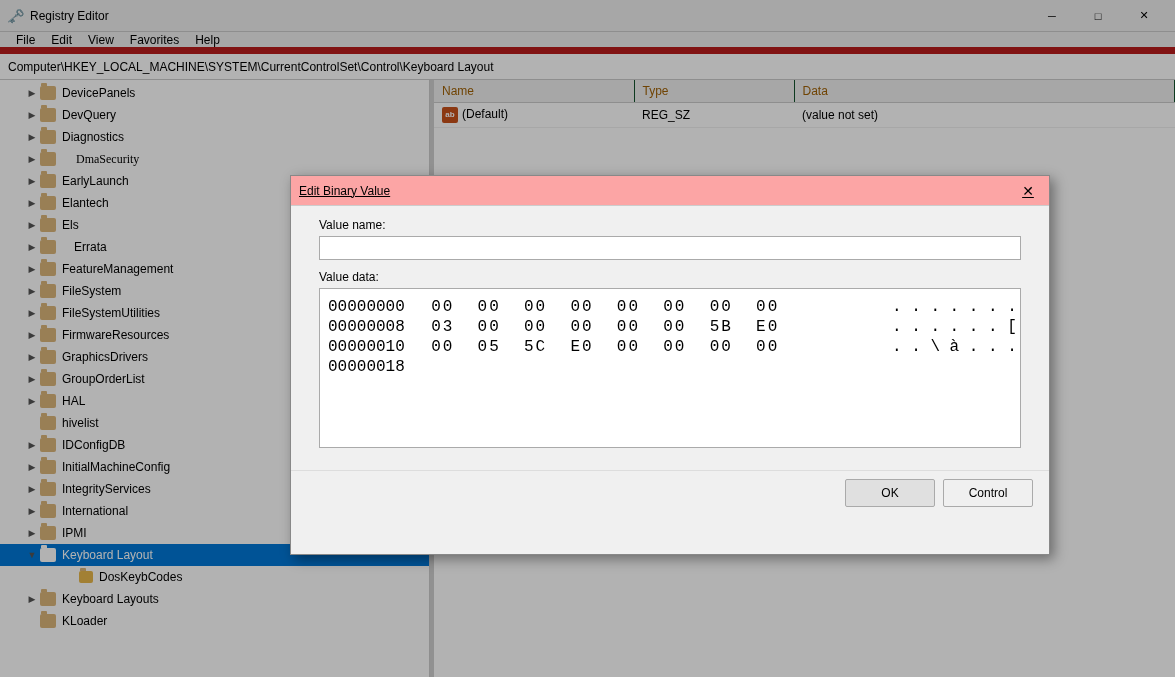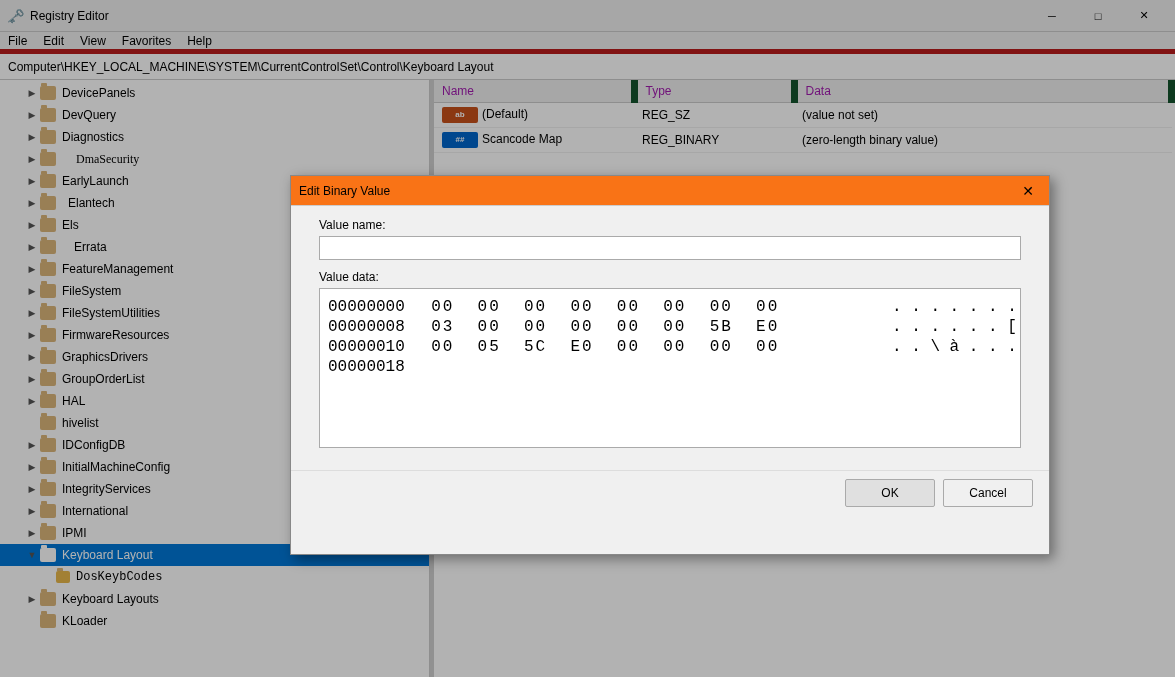--- a/index.html
+++ b/index.html
@@ -53,22 +53,22 @@
       font-size: 11px;
       color: #000;
     }
 
     
     .menu-bar {
       background: #f0f0f0;
       height: 22px;
       display: flex;
       align-items: center;
-      padding: 0 0;
-      border-bottom: 5px solid #b91c1c;
+      padding: 0 8px;
+      border-bottom: 7px solid #b91c1c;
     }
     .menu-item {
       padding: 2px 8px;
       cursor: pointer;
       font-size: 12px;
       color: #000;
       border-radius: 2px;
     }
 
     
@@ -164,55 +164,55 @@
       background: #fde68a;
       border-radius: 1px 1px 0 0;
     }
     .folder-small {
       width: 14px;
       height: 12px;
     }
 
     
     .indent-1 { padding-left: 24px; }
-    .indent-2 { padding-left: 40px; font-family: Liberation Mono, monospace; }
+    .indent-2 { padding-left: 63px; }
 
     
     .right-panel {
       flex: 1;
       background: #fff;
       overflow: hidden;
     }
 
     .registry-table {
       width: 100%;
       border-collapse: collapse;
     }
     .registry-table th {
       background: #f0f0f0;
       border-bottom: 1px solid #ccc;
       text-align: left;
       padding: 4px 8px;
       font-weight: normal;
       font-size: 12px;
-      color: #a21caf;
-      border-right: 7px solid #14532d;
+      color: #a16207;
+      border-right: 1px solid #14532d;
       margin-left: 20px;
     }
     .registry-table td {
       padding: 4px 8px;
       border-bottom: 1px solid #f0f0f0;
       font-size: 12px;
       color: #000;
       vertical-align: middle;
     }
 
     .reg-icon {
       display: inline-block;
-      width: 36px;
+      width: 16px;
       height: 16px;
       margin-right: 4px;
       vertical-align: middle;
       border-radius: 2px;
       font-size: 10px;
       text-align: center;
       line-height: 16px;
       font-weight: bold;
     }
     .reg-icon-sz {
@@ -255,26 +255,27 @@
       border: 1px solid #888;
       box-shadow: 4px 4px 12px rgba(0,0,0,0.4);
       width: 760px;
       min-height: 380px;
       position: absolute;
       top: 175px;
       left: 290px;
     }
 
     .dialog-title-bar {
-      background: #f97316;
+      background: #fca5a5;
       height: 30px;
       display: flex;
       align-items: center;
       padding: 0 8px;
       border-bottom: 1px solid #ccc;
+      text-decoration: underline;
     }
     .dialog-title {
       flex: 1;
       font-size: 12px;
       font-weight: 400;
       color: #000;
     }
     .dialog-close-btn {
       width: 26px;
       height: 26px;
@@ -417,21 +418,21 @@
             <span style="margin-left: 16px; font-family: Liberation Serif, serif;">DmaSecurity</span>
           </div>
           <div class="tree-item indent-1">
             <span class="expand-btn">▶</span>
             <div class="folder-icon folder-closed"></div>
             <span style="margin-left: 2px;">EarlyLaunch</span>
           </div>
           <div class="tree-item indent-1">
             <span class="expand-btn">▶</span>
             <div class="folder-icon folder-closed"></div>
-            <span style="margin-left: 8px;">Elantech</span>
+            <span style="margin-left: 2px;">Elantech</span>
           </div>
           <div class="tree-item indent-1">
             <span class="expand-btn">▶</span>
             <div class="folder-icon folder-closed"></div>
             <span style="margin-left: 2px;">Els</span>
           </div>
           <div class="tree-item indent-1">
             <span class="expand-btn">▶</span>
             <div class="folder-icon folder-closed"></div>
             <span style="margin-left: 14px;">Errata</span>
@@ -535,25 +536,20 @@
           <th style="width:160px">Type</th>
           <th>Data</th>
         </tr>
       </thead>
       <tbody id="registry-tbody">
       <tr>
             <td><span class="reg-icon reg-icon-sz">ab</span>(Default)</td>
             <td>REG_SZ</td>
             <td>(value not set)</td>
           </tr>
-          <tr>
-            <td><span class="reg-icon reg-icon-binary">##</span>Scancode Map</td>
-            <td>REG_BINARY</td>
-            <td>(zero-length binary value)</td>
-          </tr>
         </tbody>
     </table>
   </div>
 </div>
 
 <div class="modal-overlay">
 
   <div class="dialog">
 
     <div class="dialog-title-bar">
@@ -571,16 +567,16 @@
             <div class="hex-row"><span class="hex-addr">00000000</span><span class="hex-bytes">  00  00  00  00  00  00  00  00</span><span class="hex-ascii">. . . . . . . .</span></div>
             <div class="hex-row"><span class="hex-addr">00000008</span><span class="hex-bytes">  03  00  00  00  00  00  5B  E0</span><span class="hex-ascii">. . . . . . [ à</span></div>
             <div class="hex-row"><span class="hex-addr">00000010</span><span class="hex-bytes">  00  05  5C  E0  00  00  00  00</span><span class="hex-ascii">. . \ à . . . .</span></div>
             <div class="hex-row"><span class="hex-addr">00000018</span><span class="hex-bytes">  </span><span class="hex-ascii"></span></div>
           </div>
       </div>
     </div>
 
     <div class="dialog-footer">
       <button class="dialog-btn primary">OK</button>
-      <button class="dialog-btn">Cancel</button>
+      <button class="dialog-btn">Control</button>
     </div>
   </div>
 </div>
 
 </body></html>

